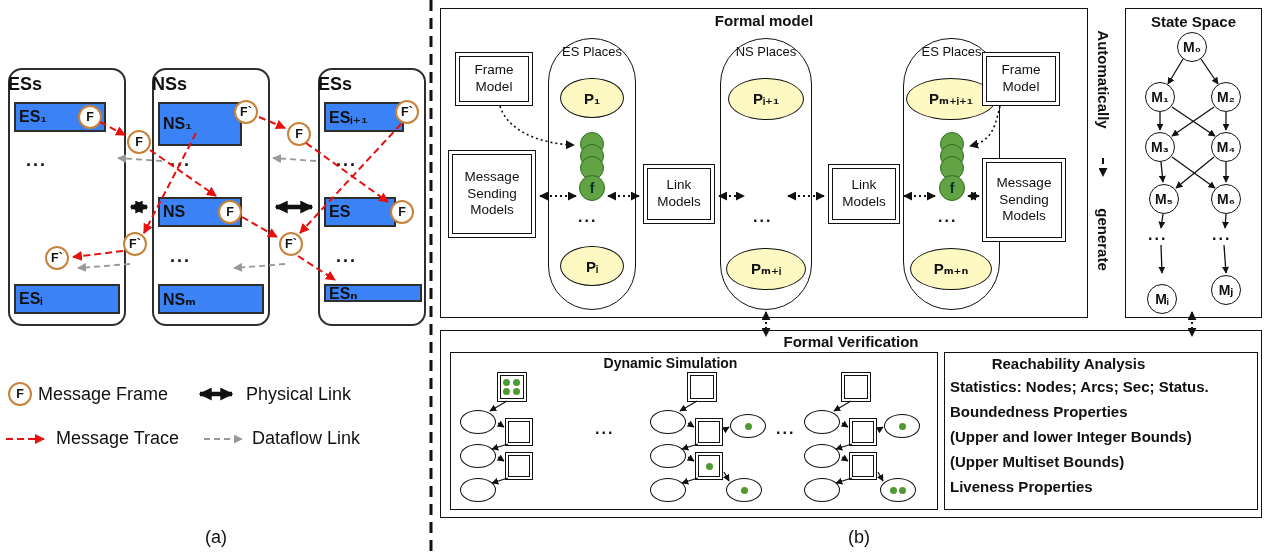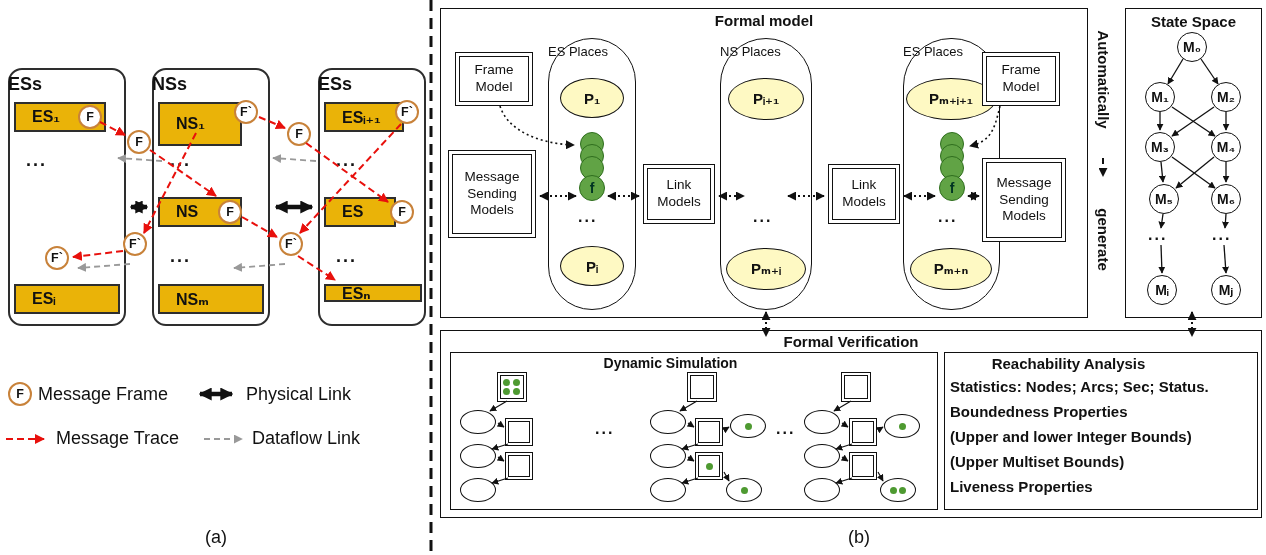--- a/index.html
+++ b/index.html
@@ -3,28 +3,28 @@
 <meta charset="utf-8">
 <style>
 *{margin:0;padding:0;box-sizing:border-box}
 body{font-family:"Liberation Sans","DejaVu Sans",sans-serif;background:#fff}
 #canvas{position:relative;width:1266px;height:555px;background:#fff;color:#111;overflow:hidden;
         font-family:"Liberation Sans","DejaVu Sans",sans-serif}
 .abs{position:absolute}
 svg.overlay{position:absolute;left:0;top:0;width:1266px;height:555px;pointer-events:none}
 .group-box{border:2px solid #2e2e2e;border-radius:14px;background:transparent}
 .group-title{font-size:18px;font-weight:bold;text-align:left}
-.item-box{border:2px solid #2e2e2e;background:#eab308;display:flex;align-items:center;padding-left:16px;font-weight:bold;font-size:16px}
+.item-box{border:2px solid #2e2e2e;background:#3b82f6;display:flex;align-items:center;padding-left:3px;font-weight:bold;font-size:16px}
 .fring{border:2px solid #c8823a;border-radius:50%;background:#fff;display:flex;align-items:center;justify-content:center;
        font-size:12.5px;font-weight:bold;width:24px;height:24px}
 .dots{font-weight:bold;font-size:18px;letter-spacing:2px}
 .box{border:1.6px solid #111;background:#fff}
 .title-b{font-weight:bold;text-align:center;font-size:15px}
 .pill{border:1.6px solid #111;border-radius:48px;background:#fff}
-.pill-title{font-size:13px;}
+.pill-title{font-size:13px;text-align:center}
 .place{border:1.6px solid #111;border-radius:50%;background:#fef9c3;display:flex;align-items:center;justify-content:center;font-weight:bold;font-size:15px}
 .dbox{border:1.6px solid #111;background:#fff;padding:3px;display:flex}
 .dbox>div{flex:1;border:1.6px solid #111;display:flex;align-items:center;justify-content:center;text-align:center;font-size:13.5px;line-height:1.25;padding:1px}
 .tok{background:#61a345;border:1px solid #2f6e1e;border-radius:50%}
 .tok-f{display:flex;align-items:center;justify-content:center;font-weight:bold;font-size:14px;color:#032}
 .mnode{width:30px;height:30px;border:1.6px solid #111;border-radius:50%;background:#fff;display:flex;align-items:center;justify-content:center;font-weight:bold;font-size:14px}
 .vtext{font-weight:bold;font-size:15px;text-align:center;transform:rotate(90deg);white-space:nowrap}
 .legend-text{font-size:18px}
 .caption{font-size:18px}
 .pn-ell{border:1.4px solid #111;border-radius:50%;background:#fff;display:flex;align-items:center;justify-content:center;gap:2px}
@@ -134,21 +134,21 @@
   <div class="abs title-b" style="left:1125px;top:13px;width:137px">State Space</div>
   <div class="abs mnode" style="left:1177px;top:32px">M₀</div>
   <div class="abs mnode" style="left:1145px;top:82px">M₁</div>
   <div class="abs mnode" style="left:1211px;top:82px">M₂</div>
   <div class="abs mnode" style="left:1145px;top:132px">M₃</div>
   <div class="abs mnode" style="left:1211px;top:132px">M₄</div>
   <div class="abs mnode" style="left:1149px;top:184px">M₅</div>
   <div class="abs mnode" style="left:1211px;top:184px">M₆</div>
   <div class="abs dots" style="left:1148px;top:226px;font-size:16px">...</div>
   <div class="abs dots" style="left:1212px;top:226px;font-size:16px">...</div>
-  <div class="abs mnode" style="left:1147px;top:275px">Mᵢ</div>
+  <div class="abs mnode" style="left:1147px;top:284px">Mᵢ</div>
   <div class="abs mnode" style="left:1211px;top:275px">Mⱼ</div>
 
   <div class="abs box" style="left:440px;top:330px;width:822px;height:188px"></div>
   <div class="abs title-b" style="left:440px;top:333px;width:822px">Formal Verification</div>
 
   <div class="abs box" style="left:450px;top:352px;width:488px;height:158px"></div>
   <div class="abs title-b" style="left:450px;top:355px;width:441px;font-size:14px">Dynamic Simulation</div>
 
   <div class="abs pn-sq tokens4" style="left:497px;top:372px;width:30px;height:30px">
       <div>

